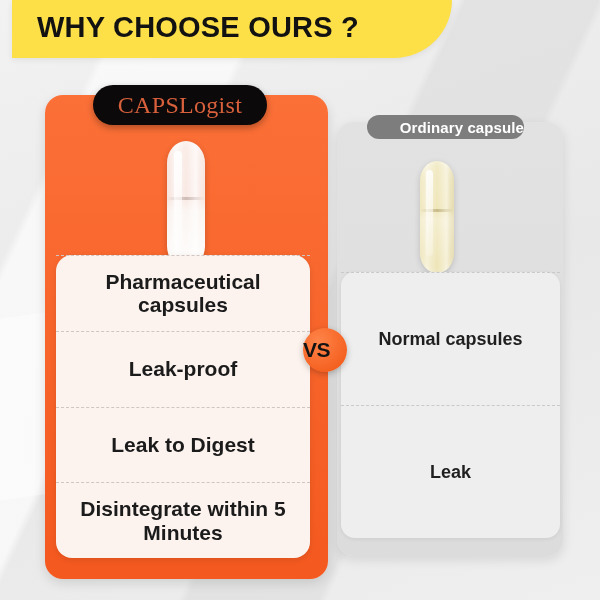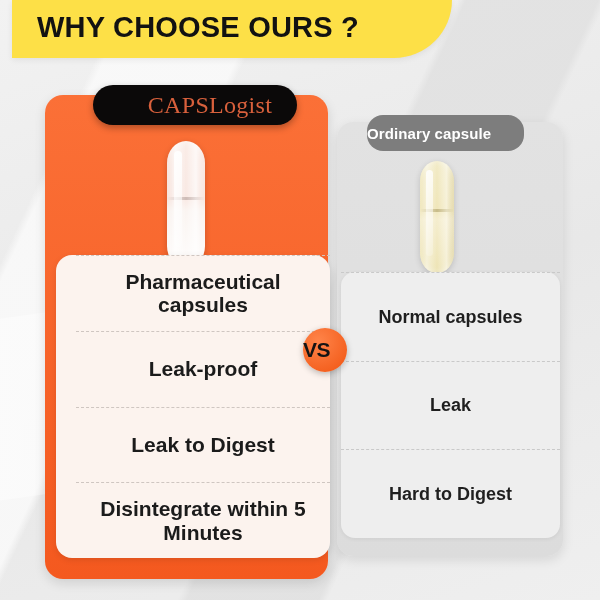--- a/index.html
+++ b/index.html
@@ -51,30 +51,29 @@
     box-shadow:0 4px 12px rgba(0,0,0,.10);
   }
 
   
   #brand-badge{
     position:absolute;left:93px;top:85px;width:174px;height:40px;
     background:#0b0909;border-radius:22px;
     box-shadow:0 3px 7px rgba(0,0,0,.30);
     display:flex;align-items:center;justify-content:center;
     z-index:6;
-    padding-left:30px;
   }
   #brand-badge span{
     font-family:"Liberation Serif", serif;
     font-size:24px;color:#d8603c;letter-spacing:.3px;
   }
   #ordinary-badge{
-    position:absolute;left:367px;top:115px;width:157px;height:36px;
+    position:absolute;left:367px;top:115px;width:157px;height:24px;
     background:#7d7d7d;border-radius:16px;
-    display:flex;align-items:center;justify-content:flex-start;
+    display:flex;align-items:center;justify-content:flex-end;
     z-index:6;
   }
   #ordinary-badge span{
     font-size:15px;font-weight:bold;color:#ffffff;letter-spacing:.1px;
   }
 
   
   .capsule{position:absolute;z-index:4;}
   #capsule-left{
     left:167px;top:141px;width:38px;height:127px;
@@ -108,21 +107,21 @@
     content:"";position:absolute;left:6px;top:9px;width:7px;height:86px;
     border-radius:5px;background:linear-gradient(180deg,rgba(255,255,255,.8),rgba(255,255,255,.2));
   }
 
   
   #card-left{
     position:absolute;left:56px;top:255px;width:254px;height:303px;
     background:#fcf3ee;border-radius:16px;
     box-shadow:0 2px 6px rgba(0,0,0,.10);
     z-index:5;
-    display:flex;flex-direction:column;padding-left:20px;
+    display:flex;flex-direction:column;
   }
   #card-right{
     position:absolute;left:341px;top:272px;width:219px;height:266px;
     background:#eeeeee;border-radius:14px;
     box-shadow:0 1px 4px rgba(0,0,0,.07);
     z-index:5;
     display:flex;flex-direction:column;
   }
 
   .row{
@@ -185,20 +184,17 @@
   </div>
 </div>
 
 <div id="card-right">
   <div class="row">
     <span class="txt">Normal capsules</span>
   </div>
   <div class="row">
     <span class="txt">Leak</span>
   </div>
-  <div class="row">
-    <span class="txt">Hard to Digest</span>
-  </div>
 </div>
 
 <div id="vs-badge">
   <span>VS</span>
 </div>
 
 </body></html>

